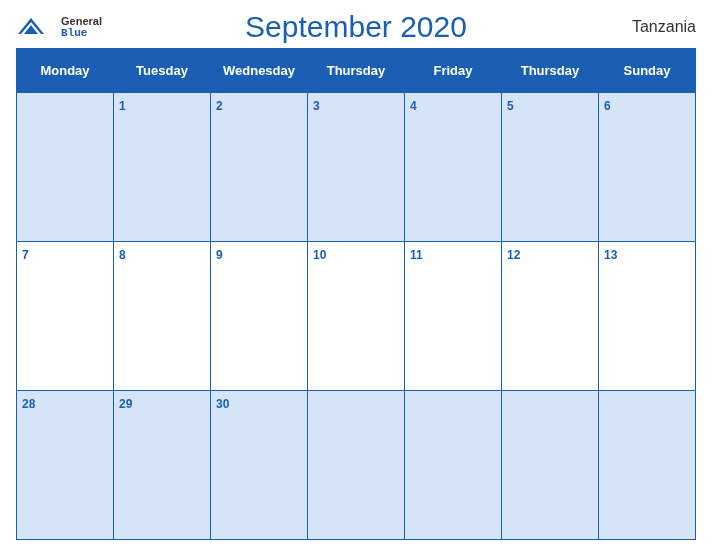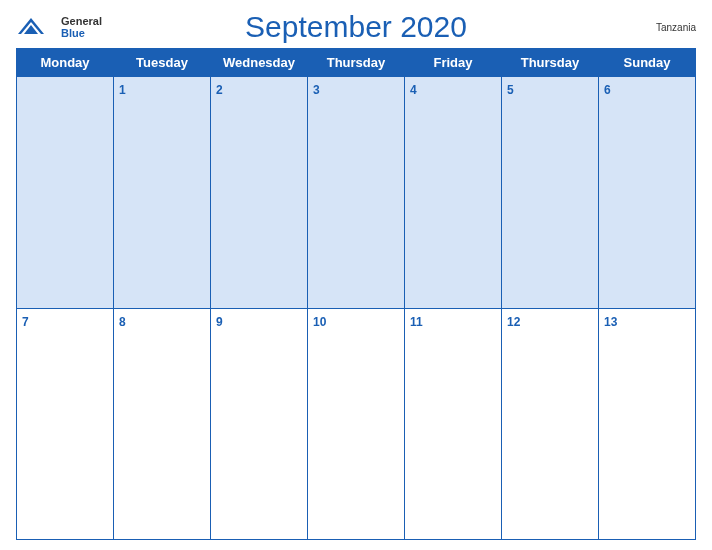--- a/index.html
+++ b/index.html
@@ -36,20 +36,21 @@
       font-weight: bold;
       color: #333;
       line-height: 1.1;
     }
 
     .logo-blue {
       font-size: 11px;
       font-weight: bold;
       color: #1a5fb4;
       line-height: 1.1;
+      font-family: Liberation Mono, monospace;
     }
 
     .logo-icon {
       width: 30px;
       height: 22px;
       position: relative;
     }
 
     .logo-wrapper {
       display: flex;
@@ -60,37 +61,37 @@
     .title {
       font-size: 30px;
       font-weight: normal;
       color: #1a5fb4;
       text-align: left;
     }
 
     .country {
       position: absolute;
       right: 0;
-      font-size: 10px;
+      font-size: 16px;
       color: #333;
     }
 
     .calendar {
       width: 100%;
       flex: 1;
       border-collapse: collapse;
       border: 1px solid #1a5fb4;
     }
 
     .calendar thead tr th {
       background-color: #1a5fb4;
       color: #fff;
       font-size: 13px;
       font-weight: bold;
-      padding: 6px 4px;
+      padding: 14px 4px;
       text-align: center;
       border: 1px solid #1a5fb4;
     }
 
     .calendar tbody tr td {
       border: 1px solid #1a5fb4;
       vertical-align: top;
       padding: 3px 5px;
       width: calc(100% / 7);
     }
@@ -166,14 +167,23 @@
       </tr>
       <tr>
         <td><span class="day-num">7</span></td>
         <td><span class="day-num">8</span></td>
         <td><span class="day-num">9</span></td>
         <td><span class="day-num">10</span></td>
         <td><span class="day-num">11</span></td>
         <td><span class="day-num">12</span></td>
         <td><span class="day-num">13</span></td>
       </tr>
+      <tr class="last-row">
+        <td><span class="day-num">28</span></td>
+        <td><span class="day-num">29</span></td>
+        <td><span class="day-num">30</span></td>
+        <td></td>
+        <td></td>
+        <td></td>
+        <td></td>
+      </tr>
     </tbody>
 </table>
 
 </body></html>

